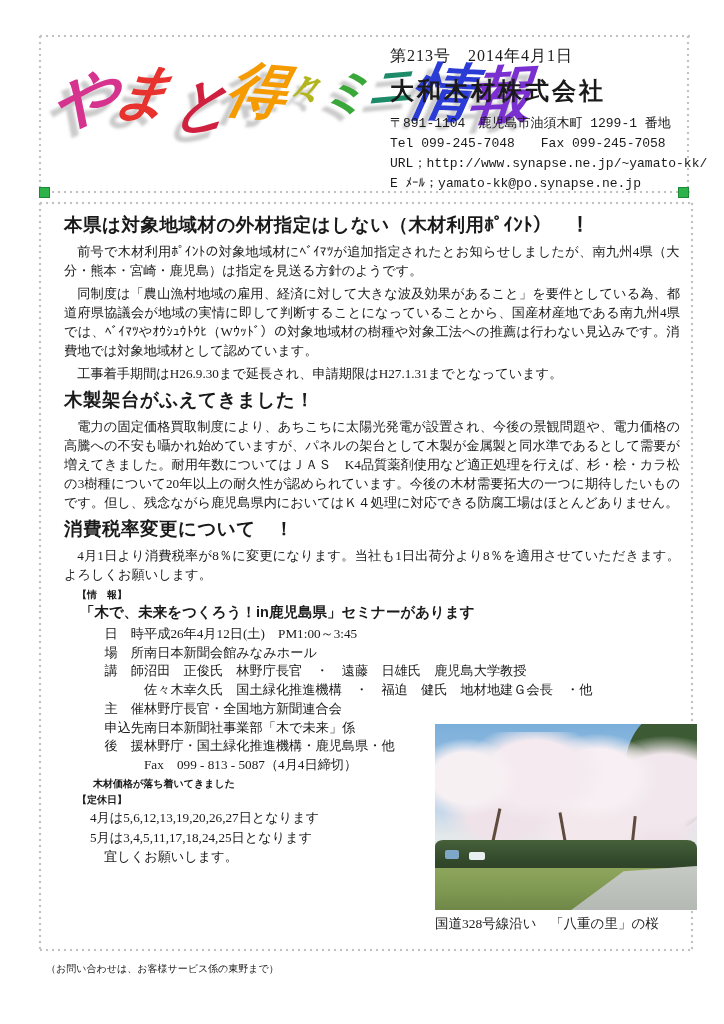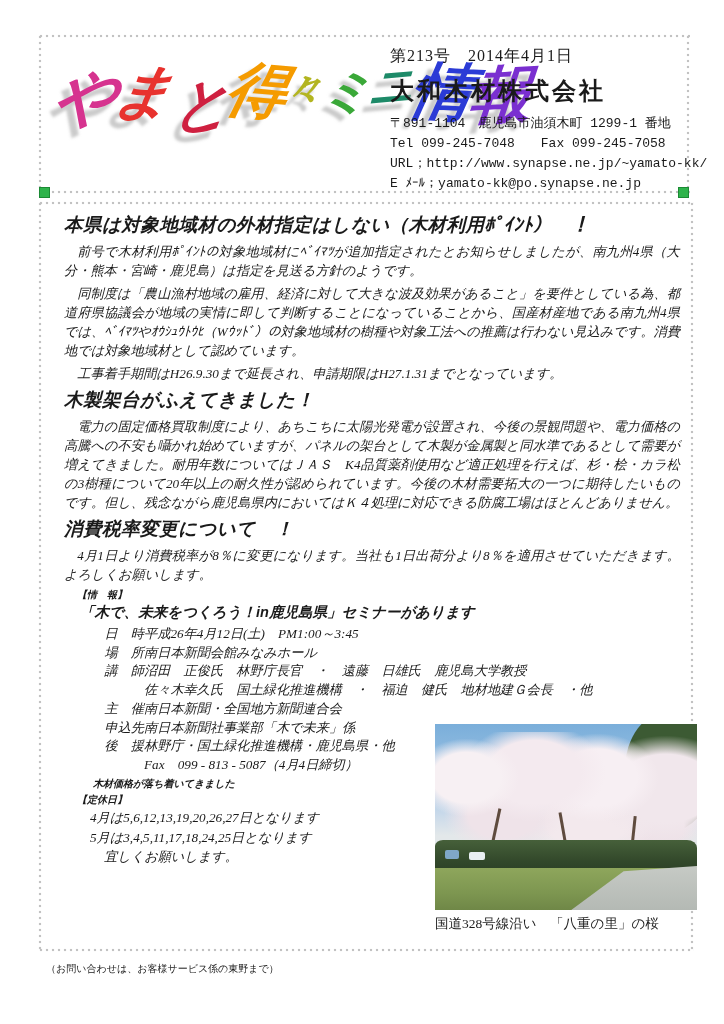--- a/index.html
+++ b/index.html
@@ -35,21 +35,21 @@
   .lg:nth-child(8){font-size:62px;transform:skewX(-8deg) rotate(3deg) translateY(0);}
   .lg:nth-child(9){font-size:62px;transform:skewX(-8deg) rotate(-3deg) translateY(3px);}
 
   .company{position:absolute;right:0;top:12px;width:300px;}
   .issue{font-size:16px;letter-spacing:1px;margin-right:12px;margin-bottom:8px;}
   .cname{font-size:24px;font-weight:bold;letter-spacing:3px;margin-bottom:7px;}
   .cline{font-size:13px;line-height:20px;white-space:nowrap;font-family:Liberation Mono, monospace;}
 
   
   .main-box{position:absolute;left:38px;top:201px;width:656px;height:751px;background:#fff;}
-  .content{position:absolute;left:26px;right:14px;top:9px;font-style:italic;}
+  .content{position:absolute;left:26px;right:14px;top:9px;}
   h2{font-family:"Liberation Sans","DejaVu Sans",sans-serif;
      font-size:18.5px;font-weight:bold;margin:2px 0 5px 0;letter-spacing:.5px;}
   .para{font-size:13.2px;line-height:1.44;text-align:justify;text-indent:1em;margin:0 0 4px 0;}
   .info-head,.sub-head{font-family:"Liberation Sans","DejaVu Sans",sans-serif;
      font-size:10px;font-weight:bold;line-height:1.4;margin:2px 0 1px 13px;}
   .seminar-title{font-family:"Liberation Sans","DejaVu Sans",sans-serif;
      font-size:14.5px;font-weight:bold;padding-left:16px;margin:1px 0 3px 0;}
   .row{display:flex;font-size:13.2px;line-height:1.42;padding-left:16px;}
   .rlabel{width:64px;flex:0 0 64px;text-align:right;}
   .rvalue{flex:1;}
@@ -154,21 +154,21 @@
         <span class="rvalue">沼田　正俊氏　林野庁長官　・　遠藤　日雄氏　鹿児島大学教授</span>
       </div>
       <div class="row">
         <span class="rlabel"></span>
         <span class="rvalue">佐々木幸久氏　国土緑化推進機構　・　福迫　健氏　地材地建Ｇ会長　・他</span>
       </div>
 
       <div class="narrow">
         <div class="row">
           <span class="rlabel">主　催</span>
-          <span class="rvalue">南日本新聞・全国地方新聞連合会</span>
+          <span class="rvalue">林野庁長官・全国地方新聞連合会</span>
         </div>
         <div class="row">
           <span class="rlabel">申込先</span>
           <span class="rvalue">南日本新聞社事業部「木で未来」係</span>
         </div>
         <div class="row">
           <span class="rlabel">後　援</span>
           <span class="rvalue">林野庁・国土緑化推進機構・鹿児島県・他</span>
         </div>
         <div class="row">

